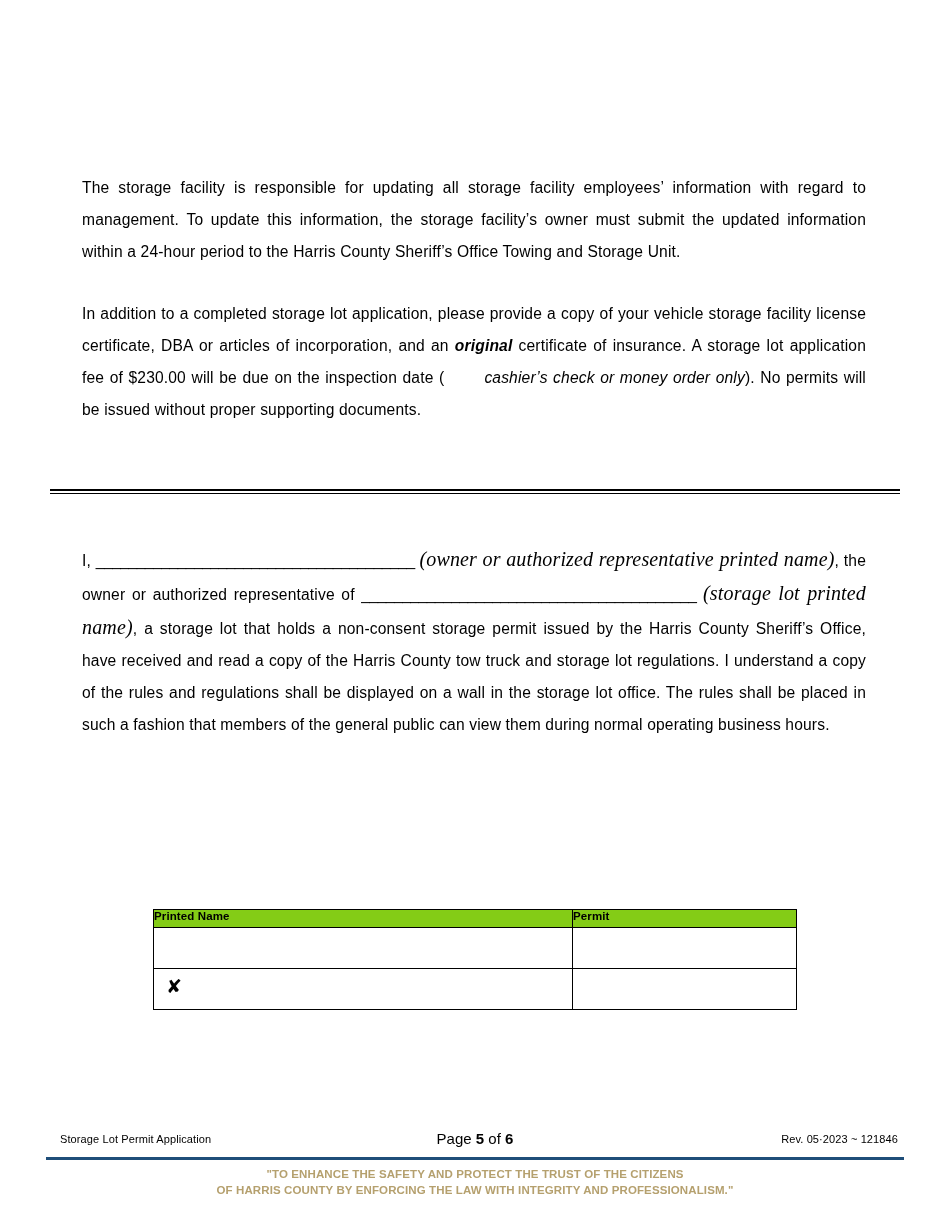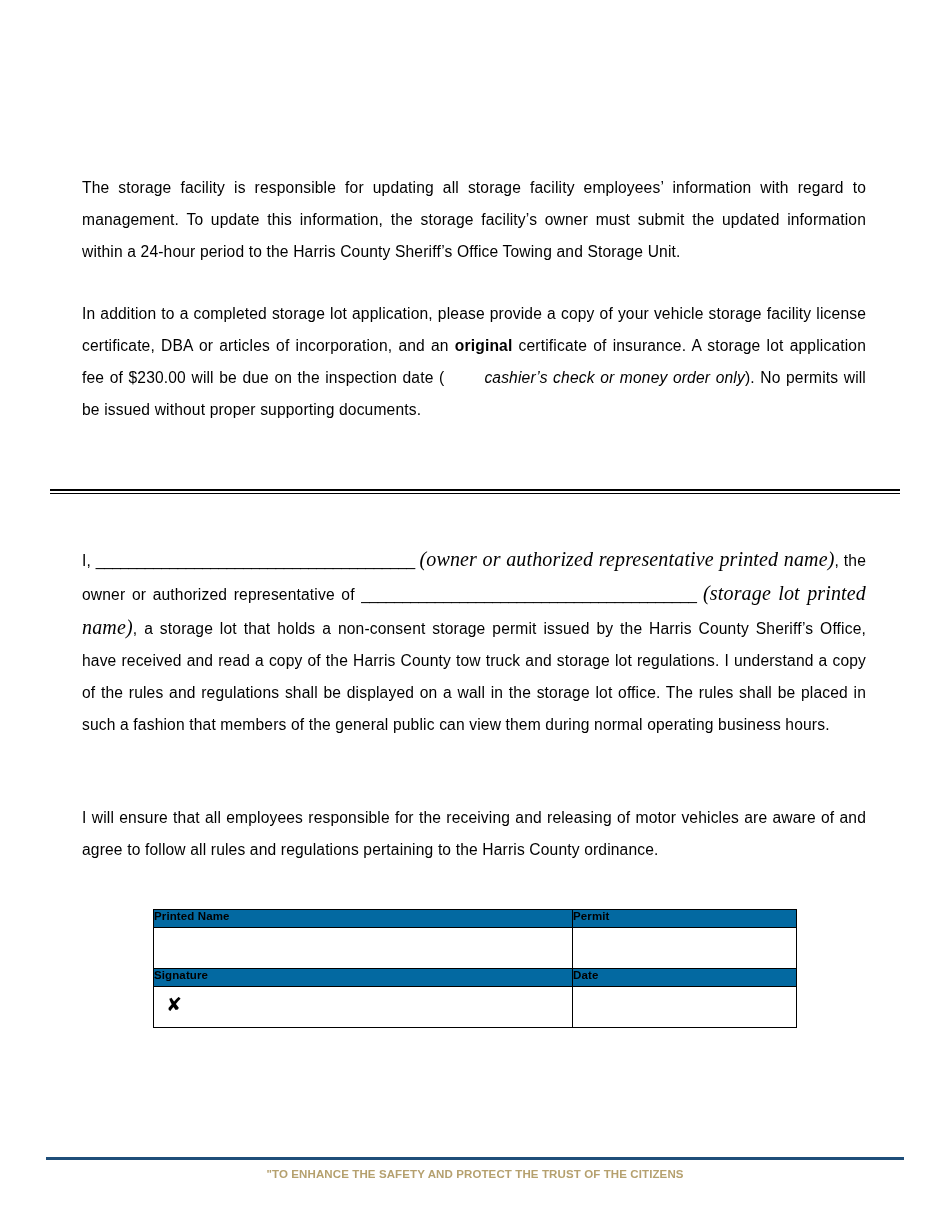--- a/index.html
+++ b/index.html
@@ -38,20 +38,21 @@
     text-align: justify;
     text-justify: inter-word;
     letter-spacing: 0.01em;
   }
   p.para.gap {
     margin-top: 30px;
   }
 
   b.bi {
     font-weight: bold;
+    font-style: italic;
   }
   i.it {
     font-style: italic;
     margin-left: 40px;
   }
   
   i.serif {
     font-family: "Liberation Serif", serif;
     font-style: italic;
     font-size: 20px;
@@ -108,21 +109,21 @@
     width: 643px;
     border-collapse: collapse;
     table-layout: fixed;
   }
   table.sigtable td {
     border: 1.4px solid #000000;
     padding: 0;
     vertical-align: top;
   }
   td.hdr {
-    background: #0369a1;
+    background: #84cc16;
     font-size: 11.5px;
     font-weight: bold;
     height: 17px;
     padding: 2px 0 1px 5px;
     letter-spacing: 0.01em;
   }
   td.body-cell {
     height: 40px;
     background: #ffffff;
   }
@@ -218,53 +219,57 @@
     <div class="thick"></div>
     <div class="thin"></div>
   </div>
 
   <div class="declaration">
     <p class="para">
       <span>I, </span><span class="fill">_______________________________________</span> <i class="serif">(owner or authorized representative printed name)</i><span>, the owner or authorized representative of </span><span class="fill">_________________________________________</span> <i class="serif">(storage lot printed name)</i><span>, a storage lot that holds a non-consent storage permit issued by the Harris County Sheriff’s Office, have received and read a copy of the Harris County tow truck and storage lot regulations. I understand a copy of the rules and regulations shall be displayed on a wall in the storage lot office. The rules shall be placed in such a fashion that members of the general public can view them during normal operating business hours.</span>
     </p>
   </div>
 
-  <div class="content2">
-    <p class="para">
-      <span>I will ensure that all employees responsible for the receiving and releasing of motor vehicles are aware of and agree to follow all rules and regulations pertaining to the Harris County ordinance.</span>
-    </p>
-  </div>
 
   <table class="sigtable">
     <colgroup>
       <col class="c1">
       <col class="c2">
     </colgroup>
     <tbody>
       <tr>
         <td class="hdr">Printed Name</td>
         <td class="hdr">Permit</td>
       </tr>
       <tr>
         <td class="body-cell"></td>
         <td class="body-cell"></td>
       </tr>
       <tr>
-        <td class="hdr">Signature</td>
-        <td class="hdr">Date</td>
-      </tr>
-      <tr>
         <td class="body-cell sig">
           <span class="xmark">✘</span>
         </td>
         <td class="body-cell"></td>
       </tr>
     </tbody>
   </table>
 
+  <div class="footer-row">
+    <div class="footer-left">Storage Lot Permit Application</div>
+
+    <div class="footer-center">
+      <span>Page</span>
+      <b>5</b>
+      <span>of</span>
+      <b>6</b>
+    </div>
+
+    <div class="footer-right">Rev. 05·2023 ~ 121846</div>
+  </div>
 
   <div class="footer-rule"></div>
 
   <div class="tagline">
     <span>"TO ENHANCE THE SAFETY AND PROTECT THE TRUST OF THE CITIZENS</span>
+    <span class="l2">OF HARRIS COUNTY BY ENFORCING THE LAW  WITH INTEGRITY AND PROFESSIONALISM."</span>
   </div>
 
 </div>
 
 </body></html>

